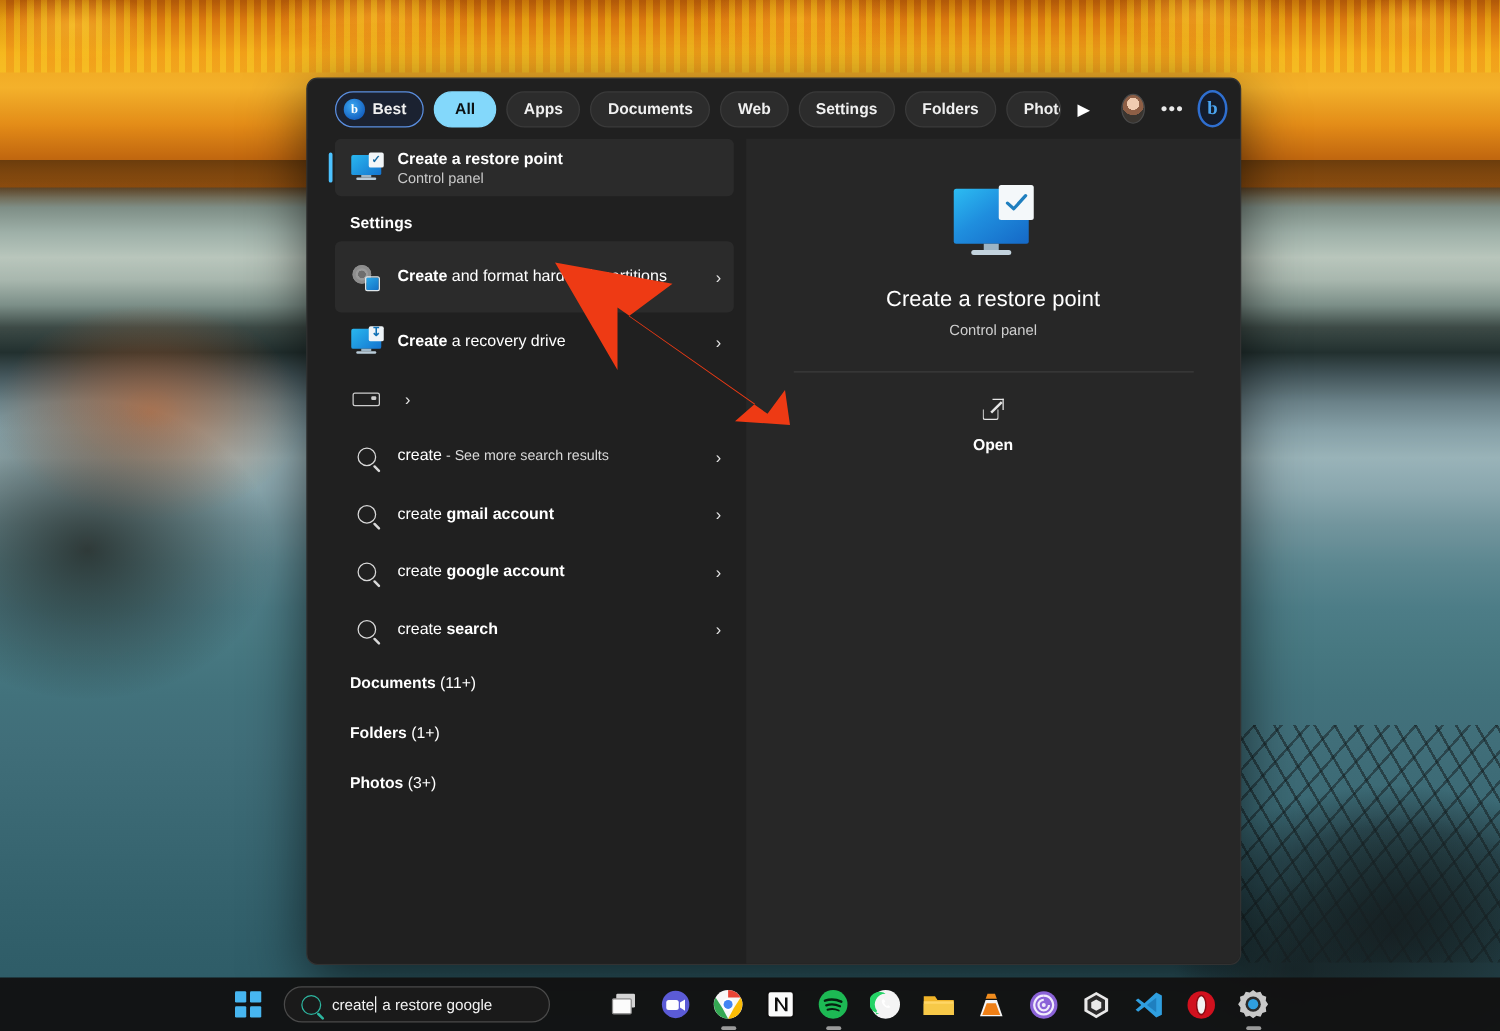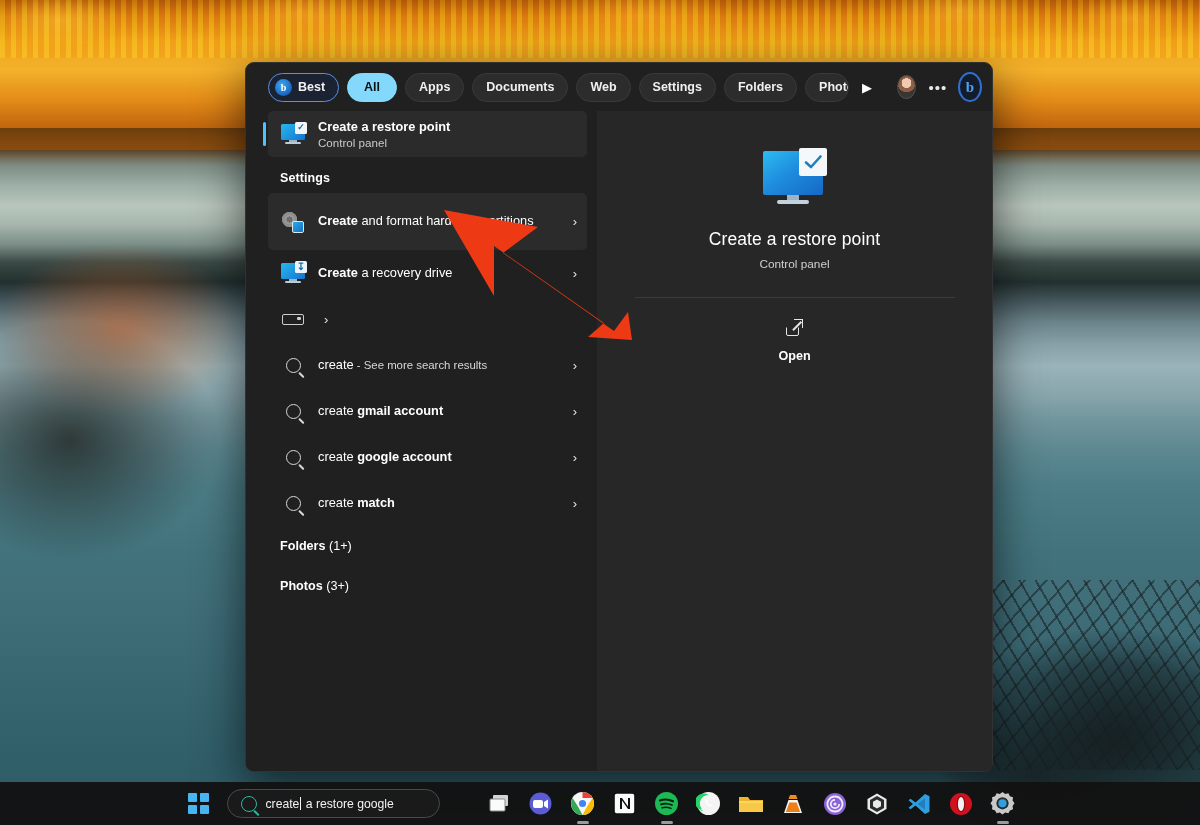--- a/index.html
+++ b/index.html
@@ -485,26 +485,29 @@
         </div>
         <div class="chev">›</div>
       </div>
 
       <div class="row">
         <div class="r-icon">
             <div class="ico-search"></div>
           </div>
         <div class="r-text">
           <div class="r-title">
-            <span class="thin">create </span><span>match</span>
+            <span class="thin">create </span><span>search</span>
           </div>
         </div>
         <div class="chev">›</div>
       </div>
 
+      <div class="cat-row">
+        <span>Documents </span><span class="cnt">(11+)</span>
+      </div>
       <div class="cat-row">
         <span>Folders </span><span class="cnt">(1+)</span>
       </div>
       <div class="cat-row">
         <span>Photos </span><span class="cnt">(3+)</span>
       </div>
     </div>
 
     <div id="right-col">
       <div id="prev-icon">

